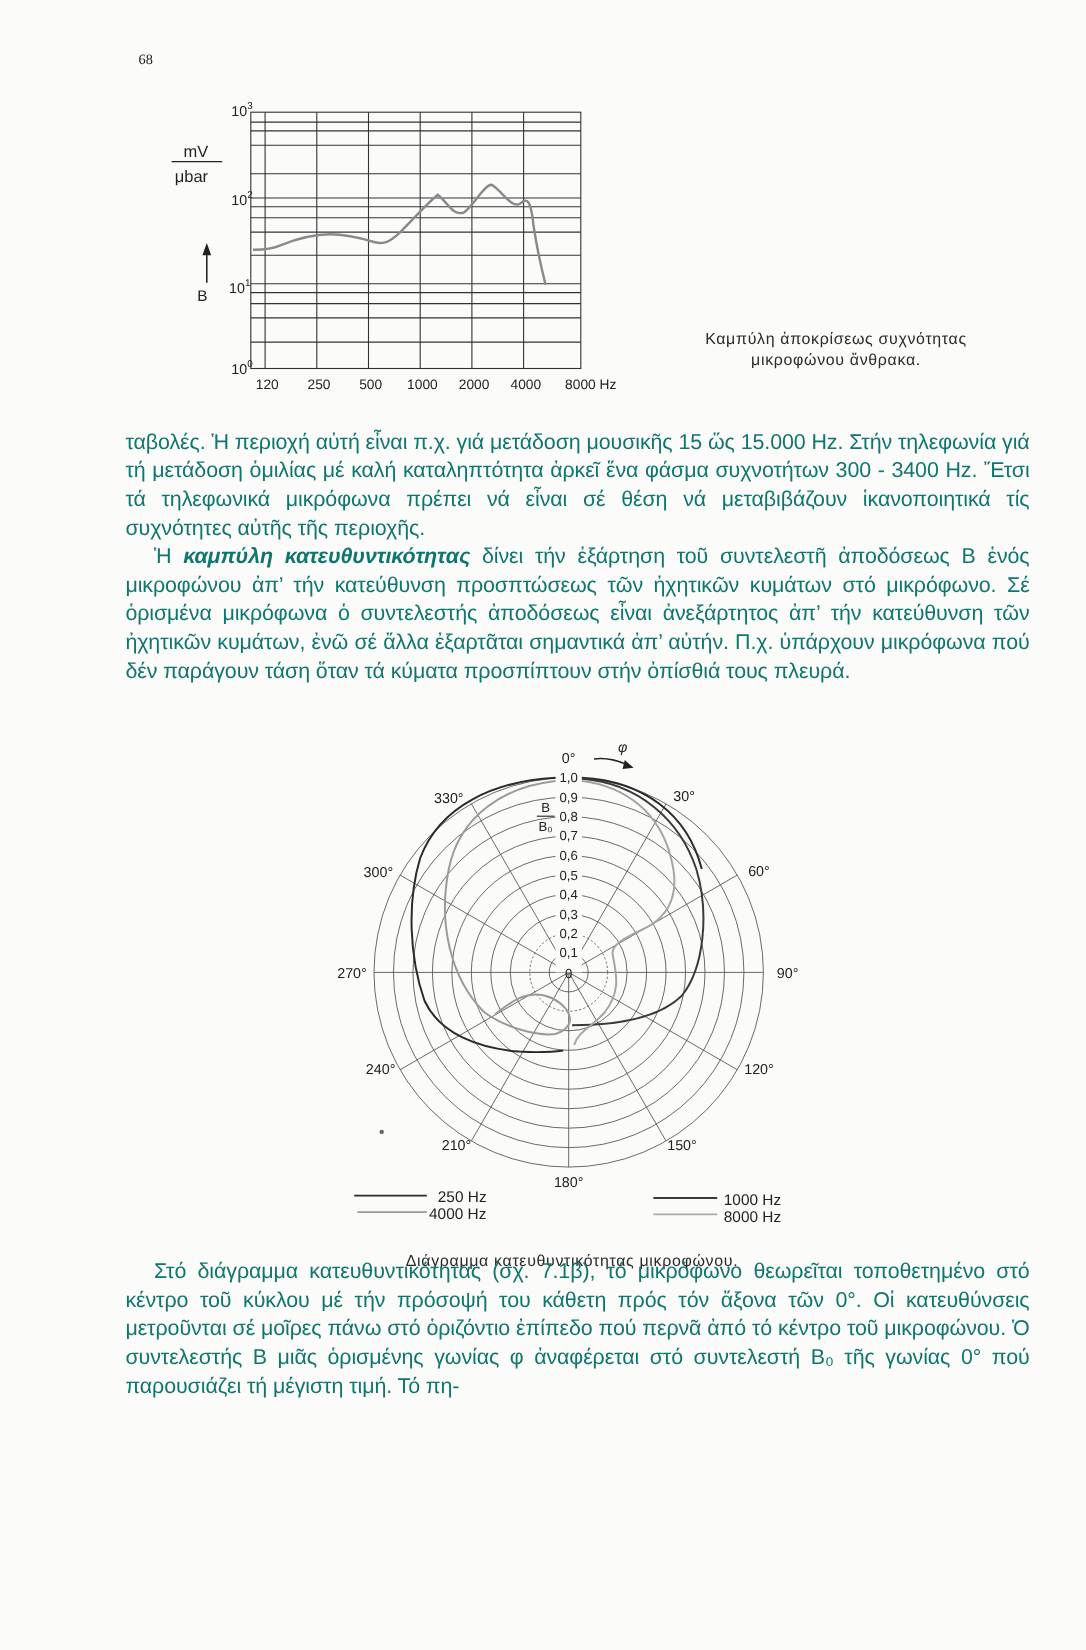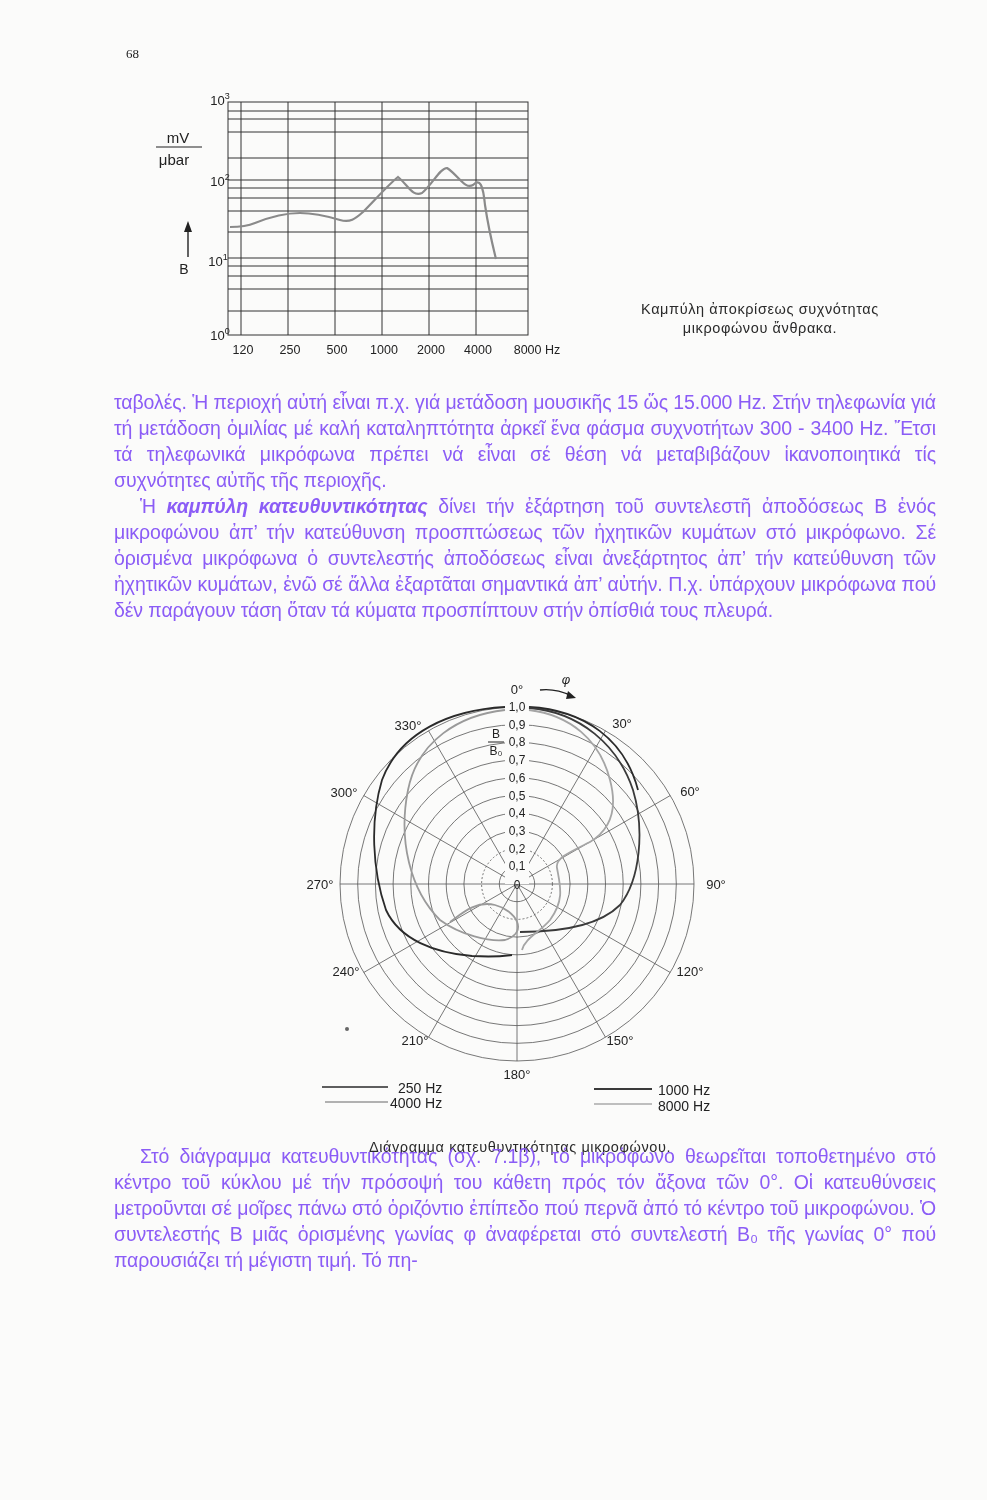--- a/index.html
+++ b/index.html
@@ -14,21 +14,21 @@
     font-size: 13px; color: #222;
   }
   svg text { font-family: "Liberation Sans", "DejaVu Sans", sans-serif; fill: #222; }
   .caption {
     text-align: center; font-size: 14.5px; color: #2a2a2a; line-height: 19px;
     letter-spacing: 0.6px;
   }
   .caption .fig-no { font-weight: bold; font-size: 15px; letter-spacing: 0.5px; }
   .body-text {
     left: 114px; width: 822px; font-size: 19.5px; line-height: 26px;
-    color: #8b5cf6; text-align: justify; font-family: "Liberation Sans", sans-serif;
+    color: #0f766e; text-align: justify; font-family: "Liberation Sans", sans-serif;
     letter-spacing: -0.1px;
   }
   .body-text p { margin: 0; }
   .indent { text-indent: 26px; }
   .emph { font-weight: bold; font-style: italic; }
 </style>
 </head>
 <body>
 
 <div class="abs page-number">68</div>

